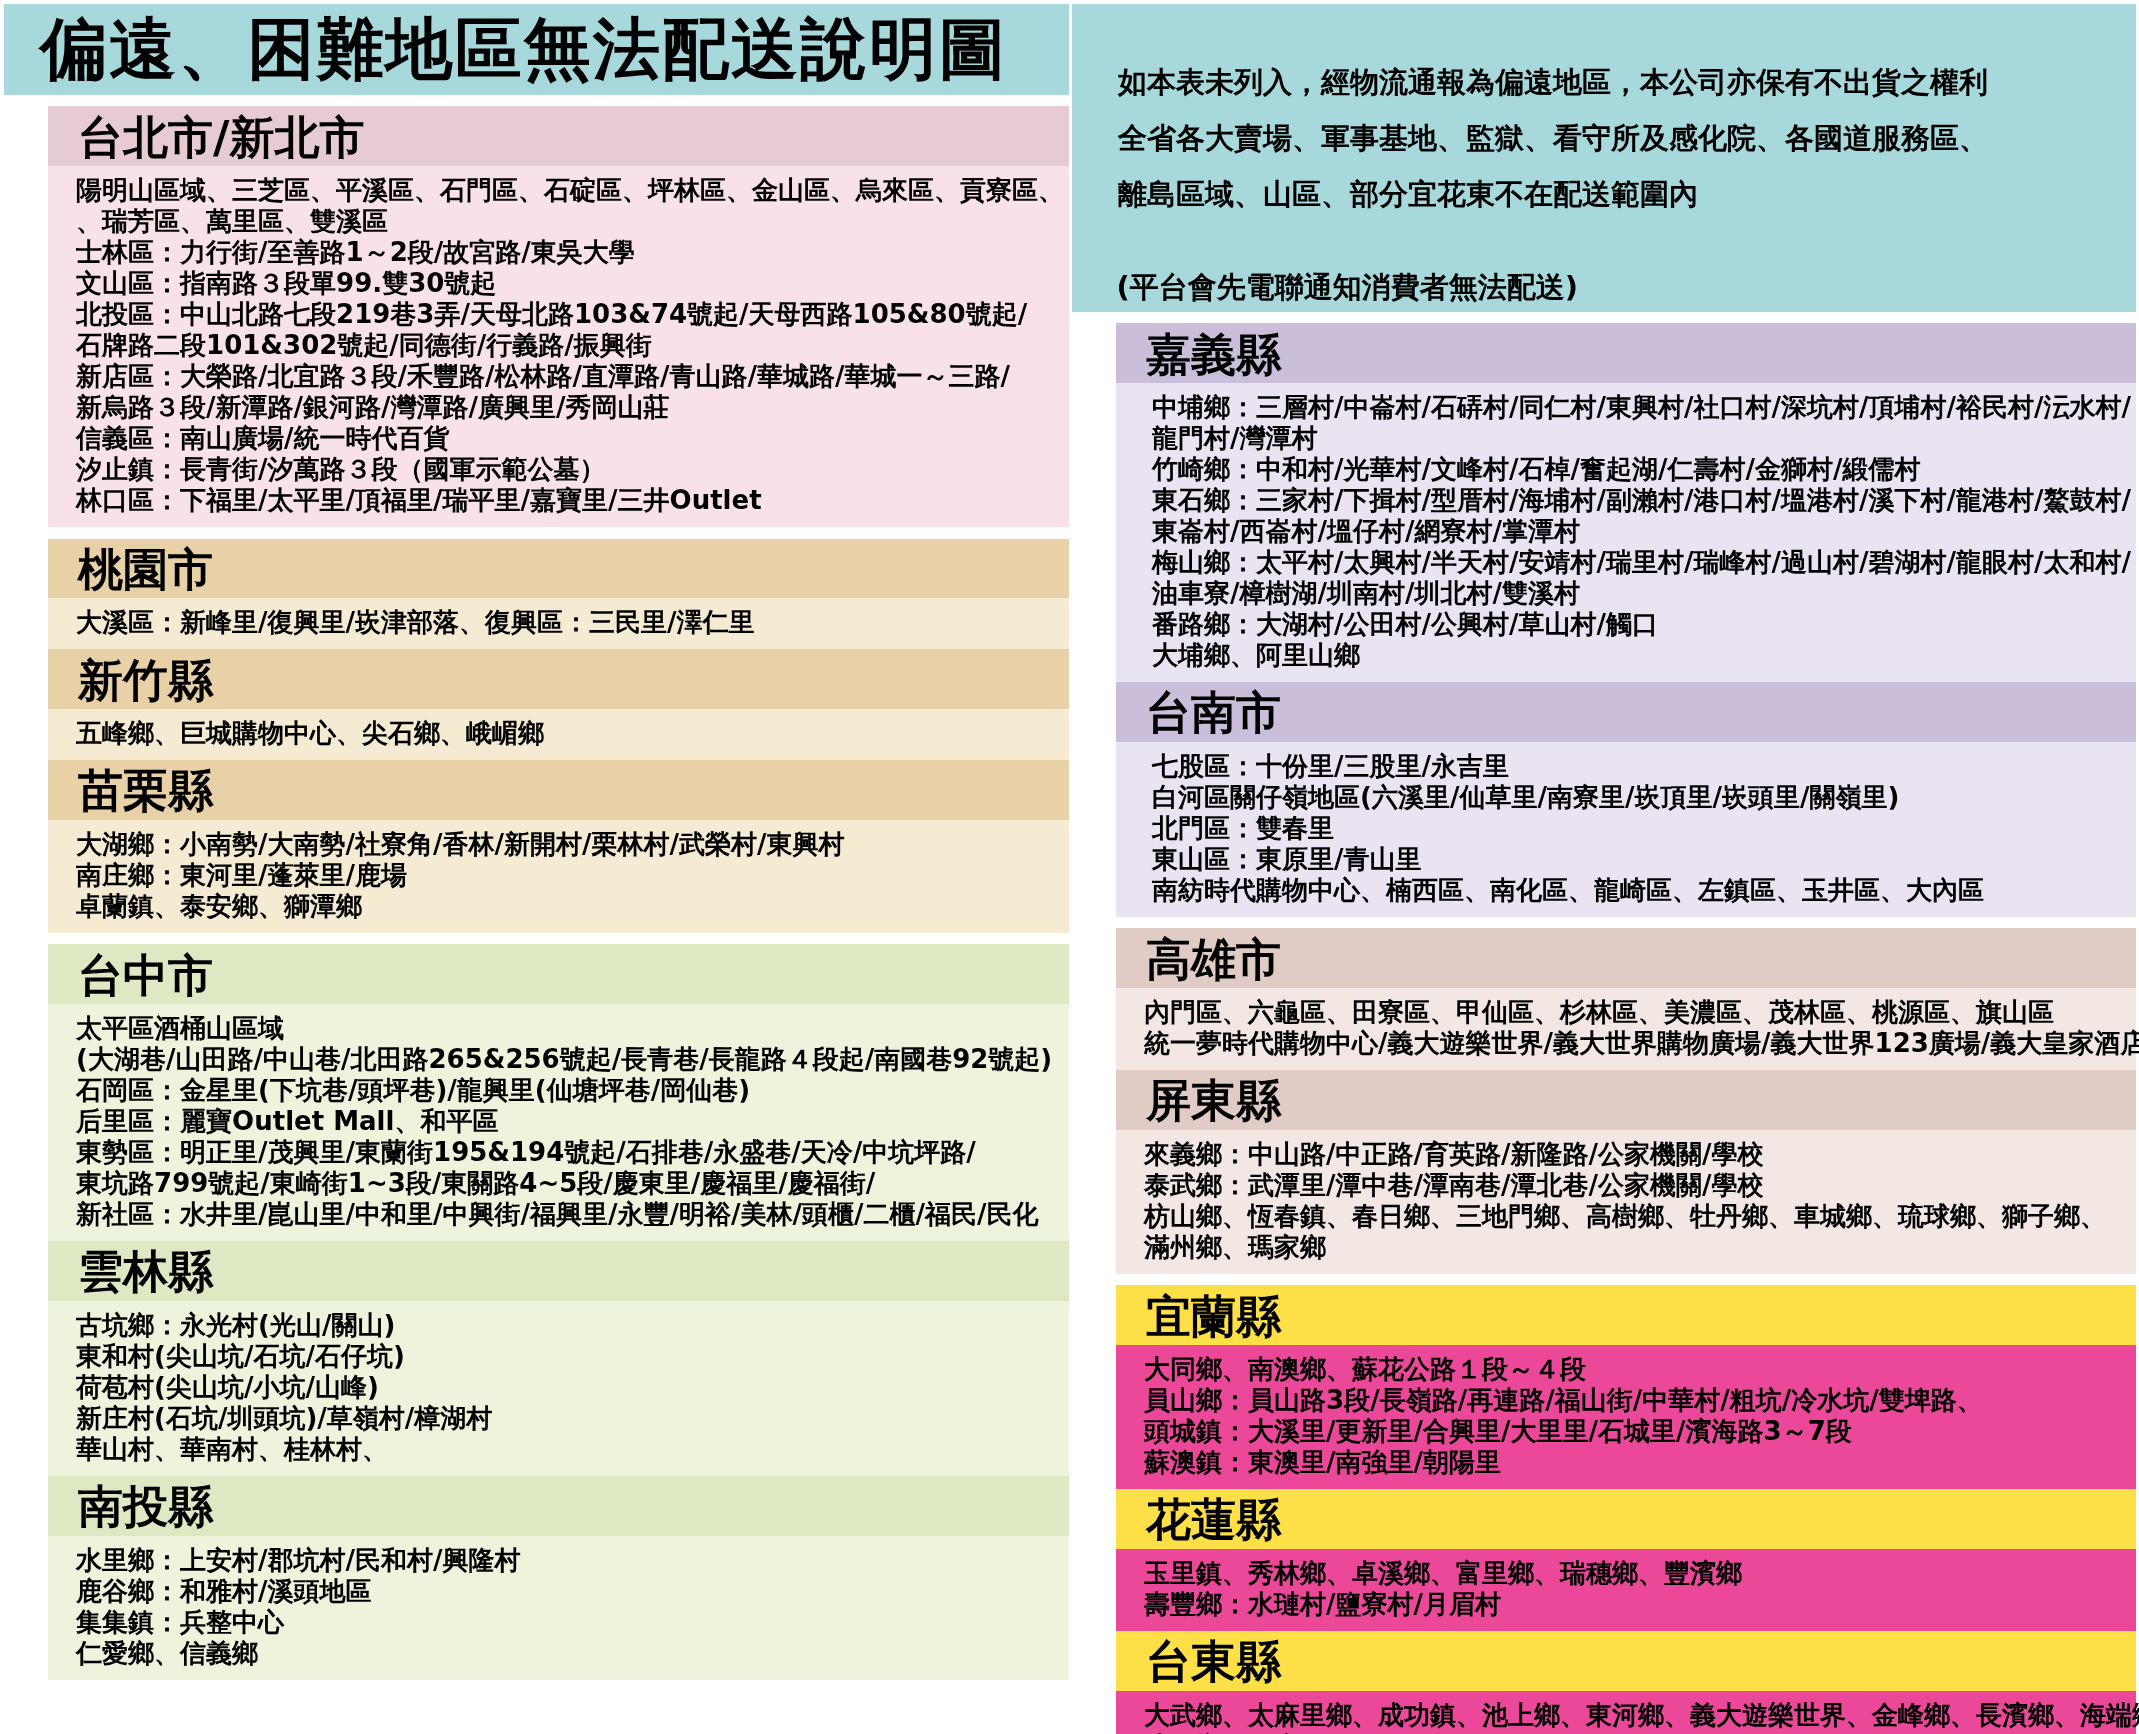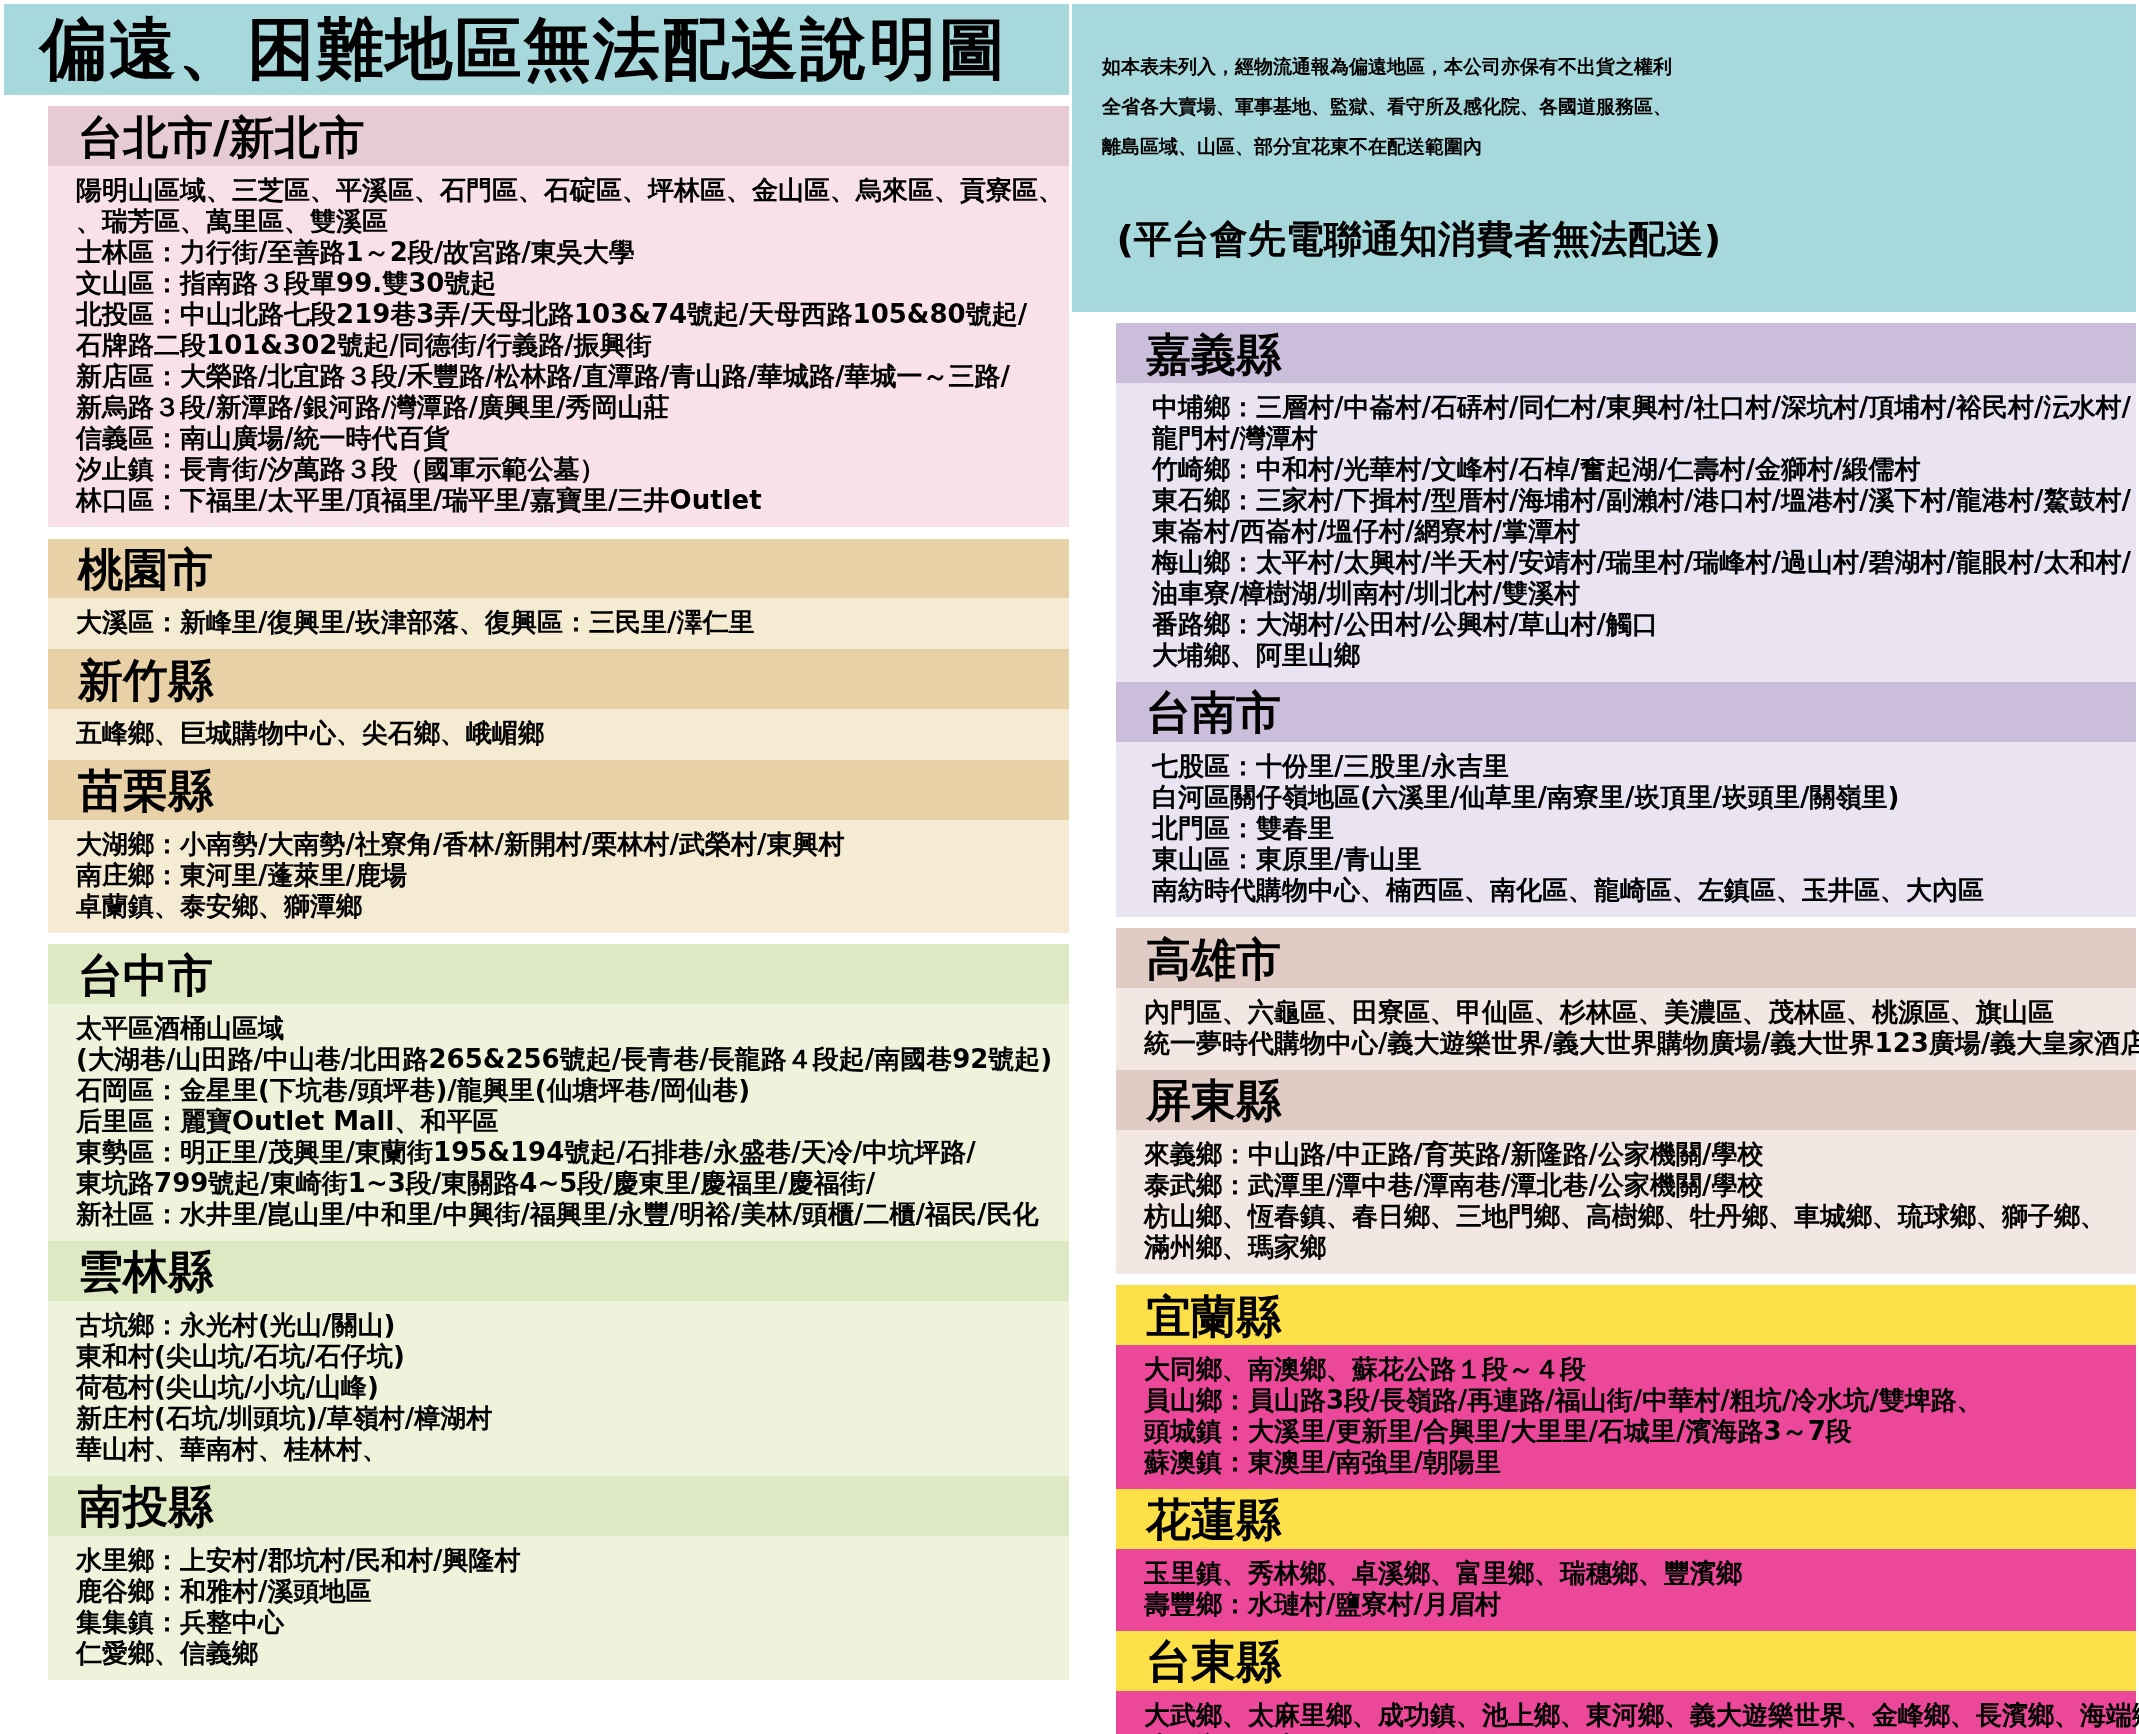--- a/index.html
+++ b/index.html
@@ -29,25 +29,25 @@
   }
 
   
   .note-box{
     background:var(--teal);
     box-sizing:border-box;
     min-height:308px;
     padding:42px 20.5px 20.5px 30px;
   }
   .note-line{
-    margin:0;font-size:19px;line-height:40px;font-weight:600;
+    margin:16px;font-size:29px;line-height:40px;font-weight:600;
     white-space:nowrap;
   }
   .note-sub{
-    margin:55px 0 0 14.4px;font-size:38px;line-height:36px;font-weight:600;
+    margin:55px 0 0 14.4px;font-size:29px;line-height:36px;font-weight:600;
     white-space:nowrap;
   }
 
   
   .sec{display:flex;flex-direction:column;margin-left:44px;}
   .sec.gap{margin-top:11.3px;}
   .col .sec:last-child{flex:1 1 auto;}
   .sec-header{
     padding:8.2px 10.3px 6.2px 30px;
     font-size:45px;font-weight:700;line-height:1.0;

